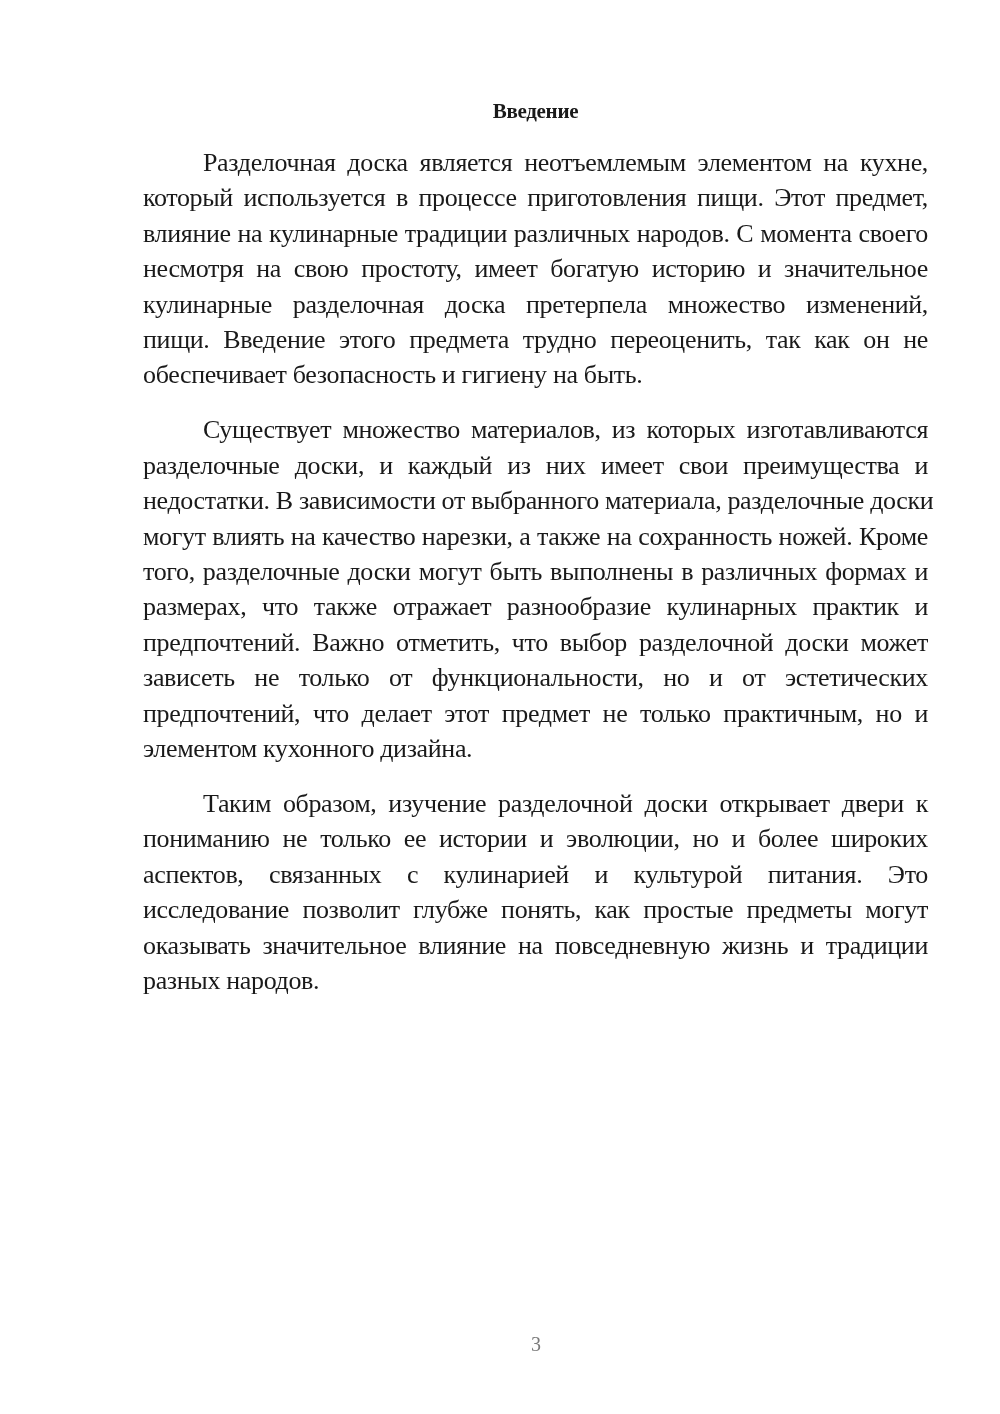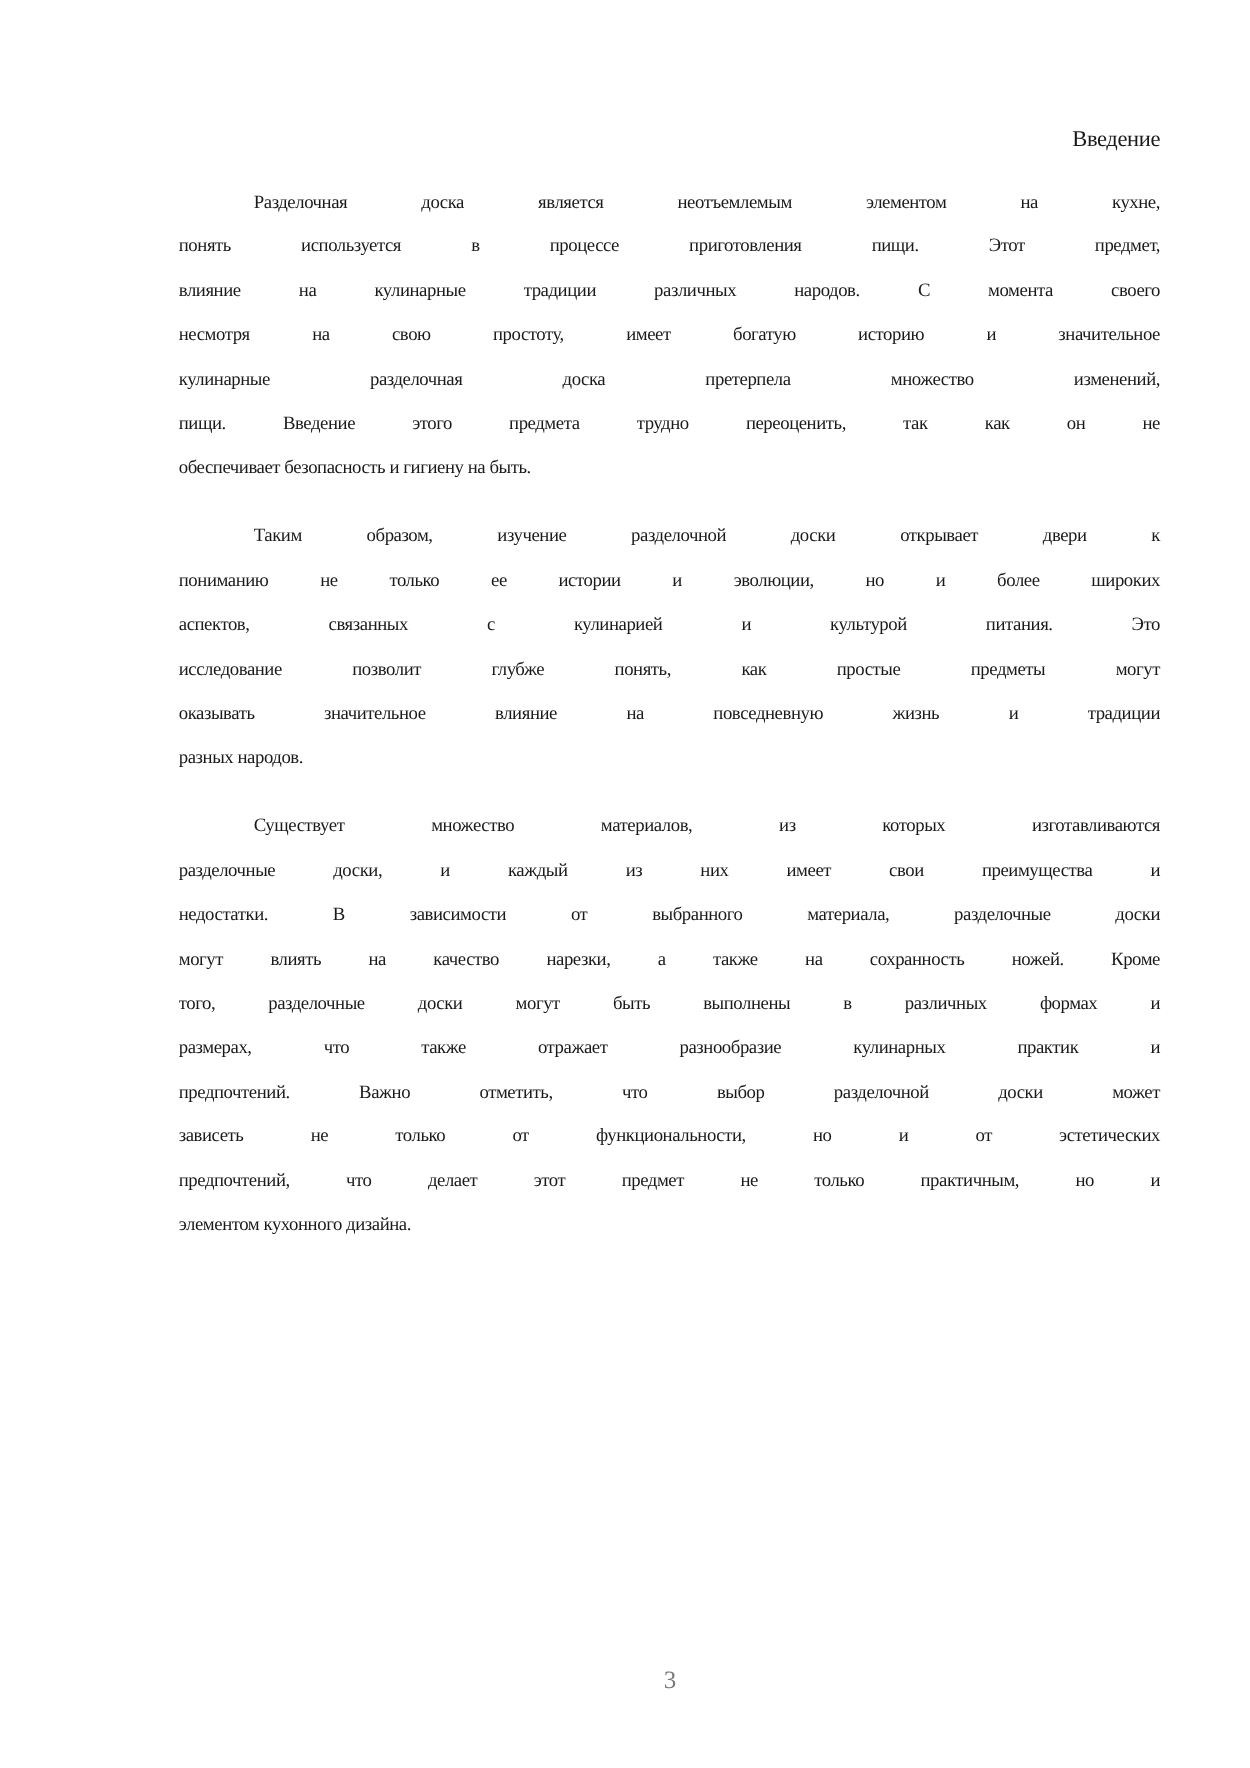--- a/index.html
+++ b/index.html
@@ -15,42 +15,42 @@
       font-family: "Liberation Serif", "DejaVu Serif", serif;
       color: #1a1a1a;
     }
     .page {
       position: absolute;
       left: 143px;
       top: 96px;
       width: 785px;
     }
     .title {
-      text-align: right;
-      font-weight: normal;
-      font-size: 18px;
+      text-align: center;
+      font-weight: bold;
+      font-size: 21px;
       line-height: 30px;
       margin: 0 0 19px 0;
       letter-spacing: -0.3px;
     }
     .line {
       display: block;
       text-align: justify;
       text-align-last: justify;
       white-space: nowrap;
     }
     .line.last {
       text-align-last: left;
     }
     .line.first {
       padding-left: 60px;
     }
     .para-lines {
       margin: 0 0 19.5px 0;
-      font-size: 15px;
+      font-size: 26px;
       line-height: 35.4px;
       letter-spacing: -0.35px;
     }
     .page-number {
       position: absolute;
       top: 1333px;
       left: 0;
       width: 1072px;
       text-align: center;
       font-size: 20px;
@@ -59,44 +59,44 @@
     }
   </style>
 </head>
 <body>
 
 <div class="page">
   <h1 class="title">Введение</h1>
 
   <div class="para-lines">
     <span class="line first">Разделочная доска является неотъемлемым элементом на кухне,</span>
-    <span class="line">понять используется в процессе приготовления пищи. Этот предмет,</span>
+    <span class="line">который используется в процессе приготовления пищи. Этот предмет,</span>
     <span class="line">влияние на кулинарные традиции различных народов. С момента своего</span>
     <span class="line">несмотря на свою простоту, имеет богатую историю и значительное</span>
     <span class="line">кулинарные разделочная доска претерпела множество изменений,</span>
     <span class="line">пищи. Введение этого предмета трудно переоценить, так как он не</span>
     <span class="line last">обеспечивает безопасность и гигиену на быть.</span>
-  </div>
-
-  <div class="para-lines">
-    <span class="line first">Таким образом, изучение разделочной доски открывает двери к</span>
-    <span class="line">пониманию не только ее истории и эволюции, но и более широких</span>
-    <span class="line">аспектов, связанных с кулинарией и культурой питания. Это</span>
-    <span class="line">исследование позволит глубже понять, как простые предметы могут</span>
-    <span class="line">оказывать значительное влияние на повседневную жизнь и традиции</span>
-    <span class="line last">разных народов.</span>
   </div>
 
   <div class="para-lines">
     <span class="line first">Существует множество материалов, из которых изготавливаются</span>
     <span class="line">разделочные доски, и каждый из них имеет свои преимущества и</span>
     <span class="line">недостатки. В зависимости от выбранного материала, разделочные доски</span>
     <span class="line">могут влиять на качество нарезки, а также на сохранность ножей. Кроме</span>
     <span class="line">того, разделочные доски могут быть выполнены в различных формах и</span>
     <span class="line">размерах, что также отражает разнообразие кулинарных практик и</span>
     <span class="line">предпочтений. Важно отметить, что выбор разделочной доски может</span>
     <span class="line">зависеть не только от функциональности, но и от эстетических</span>
     <span class="line">предпочтений, что делает этот предмет не только практичным, но и</span>
     <span class="line last">элементом кухонного дизайна.</span>
   </div>
+
+  <div class="para-lines">
+    <span class="line first">Таким образом, изучение разделочной доски открывает двери к</span>
+    <span class="line">пониманию не только ее истории и эволюции, но и более широких</span>
+    <span class="line">аспектов, связанных с кулинарией и культурой питания. Это</span>
+    <span class="line">исследование позволит глубже понять, как простые предметы могут</span>
+    <span class="line">оказывать значительное влияние на повседневную жизнь и традиции</span>
+    <span class="line last">разных народов.</span>
+  </div>
 </div>
 
 <div class="page-number">3</div>
 
 </body></html>

